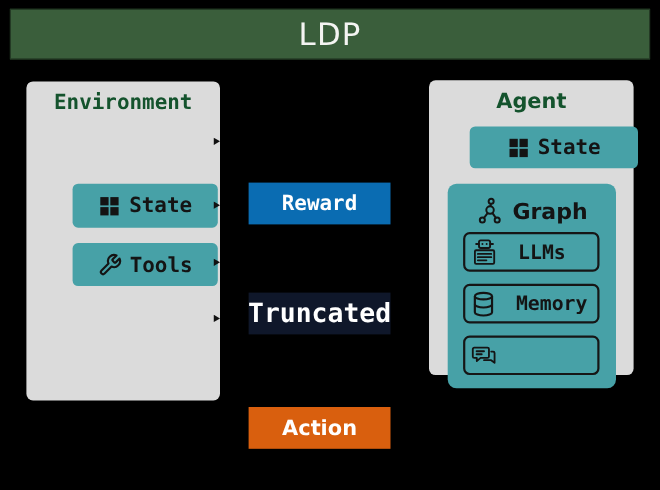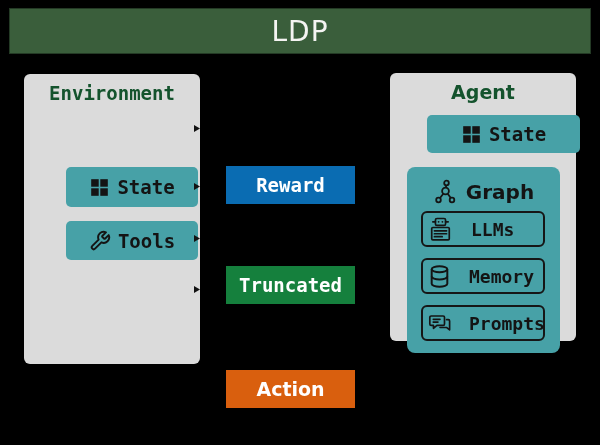--- a/index.html
+++ b/index.html
@@ -59,21 +59,21 @@
 
   
   .channel{
     position:absolute;left:226px;width:129px;height:38px;
     display:flex;align-items:center;justify-content:center;
     color:#FFFFFF;font-weight:bold;
   }
   .ch-observations{top:86px;background:#E2A104;font-size:16px;}
   .ch-reward{top:166px;background:#0A6CB2;font-size:19px;}
   .ch-done{top:216px;background:#05A173;font-size:19px;}
-  .ch-truncated{top:266px;background:#15803d;font-size:19px;}
+  .ch-truncated{top:266px;background:#0f172a;font-size:24px;}
   .ch-action{top:370px;background:#D95F0E;font-size:19px;font-family:"DejaVu Sans",sans-serif;}
 
   
   .tick{
     position:absolute;width:6px;height:7px;background:#111;
     clip-path:polygon(0 0,100% 50%,0 100%);
   }
   .tick-1{left:194px;top:125px;}
   .tick-2{left:194px;top:183px;}
   .tick-3{left:194px;top:235px;}
@@ -177,18 +177,17 @@
         <span>Memory</span>
       </div>
 
       <div class="sub-box mono sub-prompts">
         <svg class="icon" width="25" height="25" viewBox="0 0 24 24" fill="none" stroke="#141414" stroke-width="1.6" stroke-linecap="round" stroke-linejoin="round">
           <path d="M4 4.8h11.5a1.3 1.3 0 0 1 1.3 1.3v6.4a1.3 1.3 0 0 1-1.3 1.3H9.5l-3.3 2.8v-2.8H4a1.3 1.3 0 0 1-1.3-1.3V6.1A1.3 1.3 0 0 1 4 4.8z"></path>
           <path d="M18.8 8.3h1.7a1.2 1.2 0 0 1 1.2 1.2v8.6l-3-2.3h-6.2"></path>
           <line x1="6" y1="8" x2="12.5" y2="8"></line>
           <line x1="6" y1="10.6" x2="10.5" y2="10.6"></line>
         </svg>
-        <span>Prompts</span>
       </div>
     </div>
   </div>
 
 </div>
 
 </body></html>

